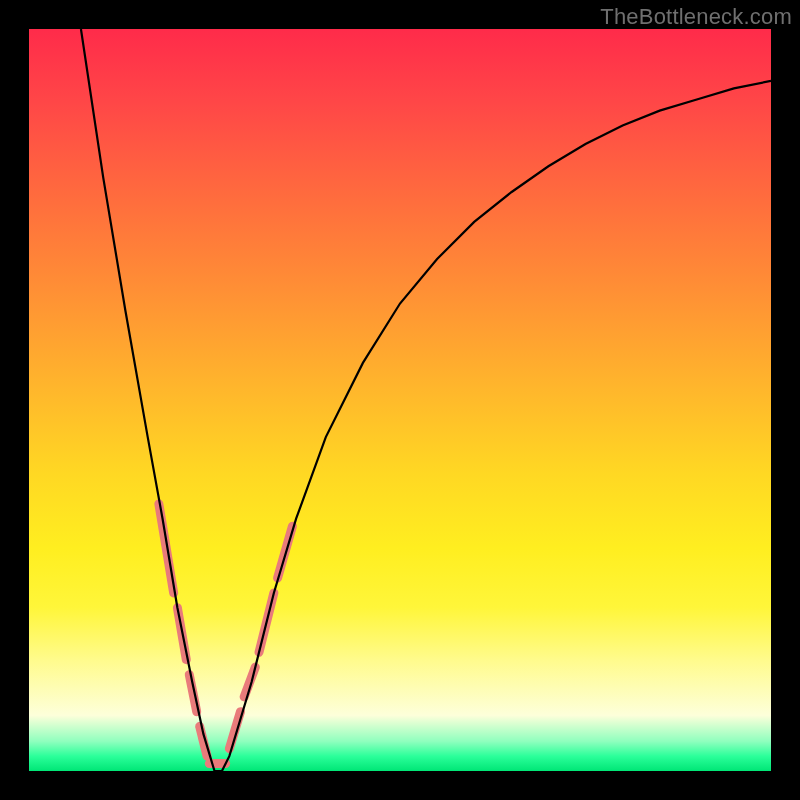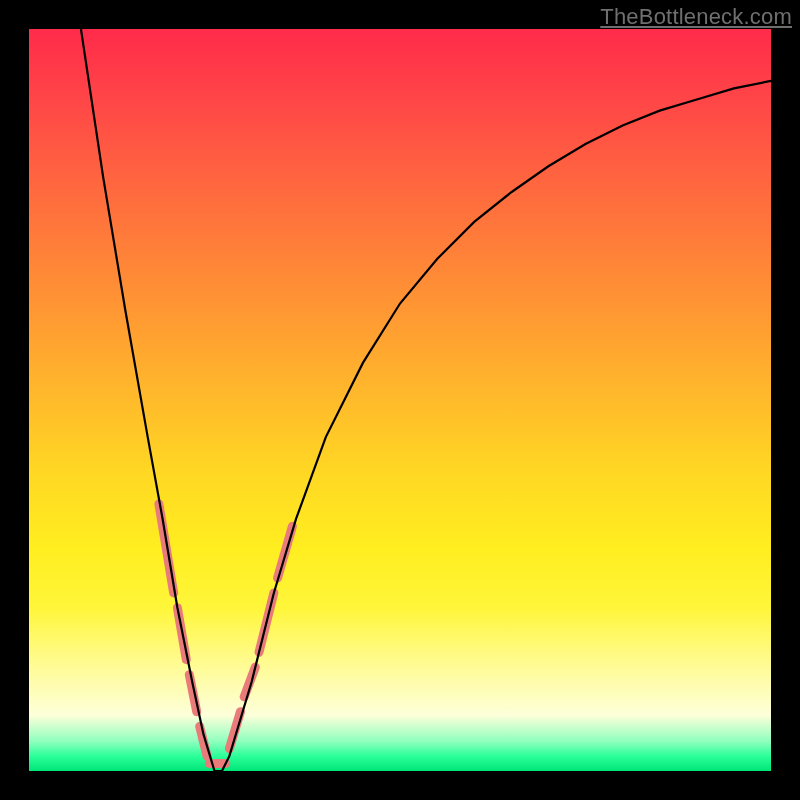--- a/index.html
+++ b/index.html
@@ -48,21 +48,20 @@
   }
   .watermark {
     position: absolute;
     top: 4px;
     right: 8px;
     color: #6f6f6f;
     font-size: 22px;
     font-weight: 500;
     letter-spacing: 0.2px;
     user-select: none;
-    text-decoration: underline;
   }
 </style>
 </head>
 <body>
 
 <div class="frame">
   <div class="plot">
     <svg viewBox="0 0 742 742" width="742" height="742">
       <g id="markers-g">
           <line x1="129.85" y1="474.88" x2="144.69" y2="563.9200000000001" stroke="#e97b7b" stroke-width="9" stroke-linecap="round"></line>

